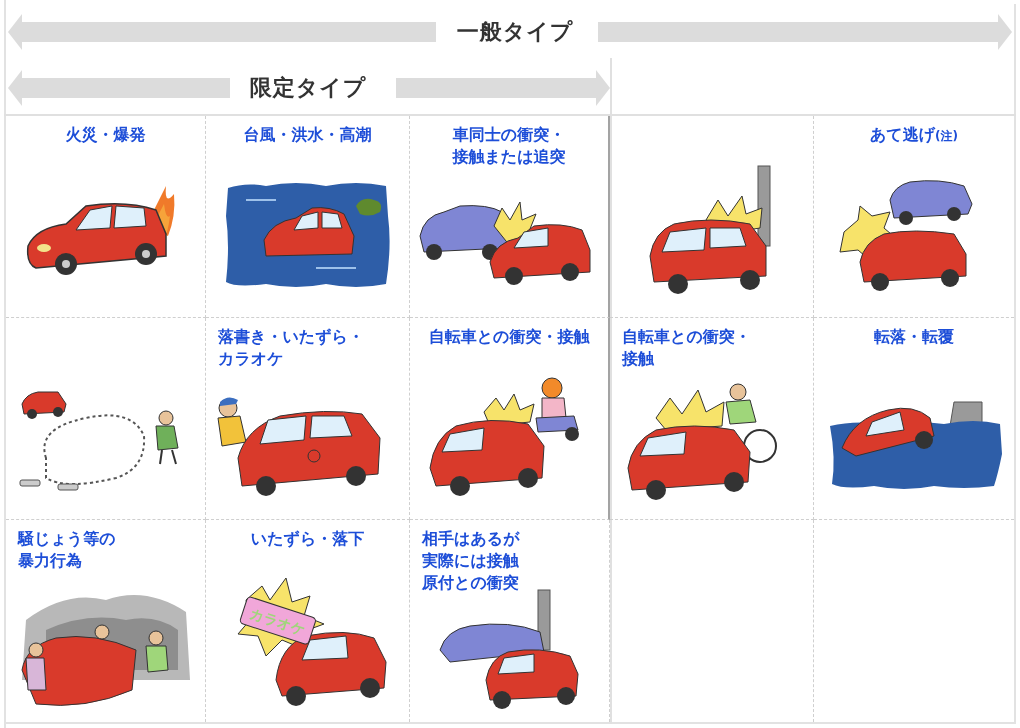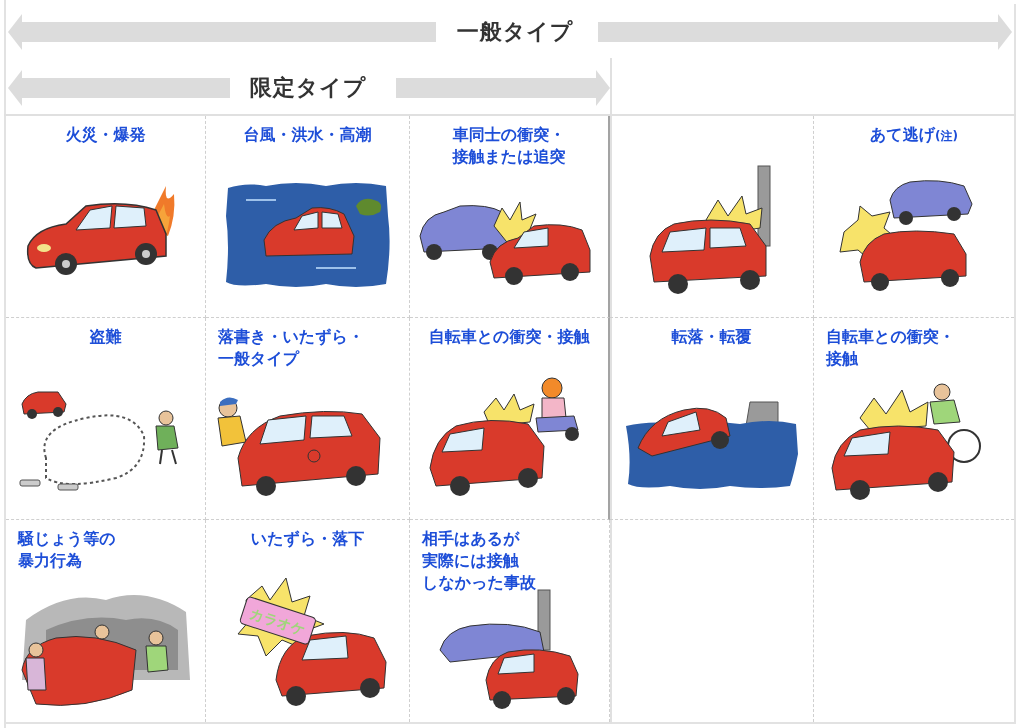--- a/index.html
+++ b/index.html
@@ -121,38 +121,37 @@
       <circle cx="92" cy="102" r="7" fill="#333"></circle>
         <circle cx="140" cy="98" r="7" fill="#333"></circle>
       <polygon points="30,116 44,104 46,90 58,100 76,96 70,112 84,124 64,128 58,146 44,134 26,136" fill="#f7e36a" stroke="#333"></polygon>
       <path d="M46 146 Q50 126 70 118 Q100 112 140 118 L152 138 L152 160 L50 166 Z" fill="#d93a2b" stroke="#333"></path>
       <circle cx="66" cy="166" r="9" fill="#333"></circle>
         <circle cx="136" cy="162" r="9" fill="#333"></circle>
     </svg>
   </div>
 
   <div class="cell">
-    <div class="title center">盗難</div>
     <svg width="200" height="202">
       <path d="M16 86 Q20 76 32 74 L52 74 L60 86 L58 94 L18 96 Z" fill="#d93a2b" stroke="#333"></path>
       <circle cx="26" cy="96" r="5" fill="#333"></circle>
         <circle cx="52" cy="94" r="5" fill="#333"></circle>
       <path d="M40 140 Q30 110 80 100 Q126 90 138 118 Q140 150 110 160 Q60 172 40 160 Z" fill="none" stroke="#555" stroke-width="2" stroke-dasharray="3,3"></path>
       <rect x="14" y="162" width="20" height="6" rx="2" fill="#ccc" stroke="#555"></rect>
       <rect x="52" y="166" width="20" height="6" rx="2" fill="#ccc" stroke="#555"></rect>
       <circle cx="160" cy="100" r="7" fill="#e8c39a" stroke="#333"></circle>
       <path d="M150 108 L168 108 L172 130 L152 132 Z" fill="#6fb05a" stroke="#333"></path>
       <line x1="156" y1="132" x2="154" y2="146" stroke="#333" stroke-width="2"></line>
       <line x1="166" y1="132" x2="170" y2="146" stroke="#333" stroke-width="2"></line>
     </svg>
   </div>
 
   <div class="cell">
     <div class="title">落書き・いたずら・
-一般タイプ</div>
+カラオケ</div>
     <svg width="204" height="202">
       <circle cx="22" cy="90" r="9" fill="#e8c39a" stroke="#333"></circle>
       <path d="M14 84 Q22 76 32 82 L30 86 L14 88 Z" fill="#3b6ec0"></path>
       <path d="M12 100 L34 98 L40 124 L16 128 Z" fill="#f2c23a" stroke="#333"></path>
       <path d="M32 140 Q40 110 74 98 Q120 90 156 96 L174 120 L172 156 L36 168 Z" fill="#d93a2b" stroke="#333"></path>
       <path d="M62 102 L100 98 L98 122 L54 126 Z" fill="#dff0fb" stroke="#333"></path>
       <path d="M106 98 L138 98 L146 118 L104 120 Z" fill="#dff0fb" stroke="#333"></path>
       <circle cx="108" cy="138" r="6" fill="none" stroke="#333"></circle>
       <circle cx="60" cy="168" r="10" fill="#333"></circle>
         <circle cx="150" cy="158" r="10" fill="#333"></circle>
@@ -168,42 +167,42 @@
       <circle cx="162" cy="116" r="7" fill="#333"></circle>
       <polygon points="74,94 86,80 94,92 104,76 110,92 124,86 120,104 80,108" fill="#f7e36a" stroke="#333"></polygon>
       <path d="M20 150 Q24 120 46 108 Q80 98 118 106 L134 128 L132 160 L26 168 Z" fill="#d93a2b" stroke="#333"></path>
       <path d="M40 116 L74 110 L72 132 L32 134 Z" fill="#dff0fb" stroke="#333"></path>
       <circle cx="50" cy="168" r="10" fill="#333"></circle>
         <circle cx="118" cy="160" r="10" fill="#333"></circle>
     </svg>
   </div>
 
   <div class="cell">
-    <div class="title center">転落・転覆</div>
-    <svg width="204" height="202">
-      <path d="M140 84 L168 84 L168 108 L136 108 Z" fill="#9a9a9a" stroke="#555"></path>
-      <path d="M16 108 Q40 102 70 106 Q100 102 130 106 Q160 100 186 106 L188 136 Q184 156 180 168 Q150 172 120 168 Q90 174 60 168 Q30 172 18 166 Q22 140 16 108 Z" fill="#2e5ea8"></path>
-      <path d="M28 130 Q40 100 74 92 Q100 86 116 100 L120 118 L42 138 Z" fill="#d93a2b" stroke="#333"></path>
-      <path d="M58 104 L86 94 L90 112 L52 118 Z" fill="#dff0fb" stroke="#333"></path>
-      <circle cx="110" cy="122" r="9" fill="#333"></circle>
-    </svg>
-  </div>
-
-  <div class="cell">
     <div class="title">自転車との衝突・
 接触</div>
     <svg width="200" height="202">
       <circle cx="128" cy="74" r="8" fill="#e8c39a" stroke="#333"></circle>
       <path d="M116 84 L140 82 L146 104 L120 106 Z" fill="#9fd67a" stroke="#333"></path>
       <circle cx="150" cy="128" r="16" fill="none" stroke="#333" stroke-width="2"></circle>
       <polygon points="46,100 60,80 72,96 88,72 96,94 114,84 112,108 56,112" fill="#f7e36a" stroke="#333"></polygon>
       <path d="M18 150 Q22 124 46 112 Q84 104 124 112 L140 134 L138 164 L22 172 Z" fill="#d93a2b" stroke="#333"></path>
       <path d="M38 120 L76 114 L74 136 L30 138 Z" fill="#dff0fb" stroke="#333"></path>
       <circle cx="46" cy="172" r="10" fill="#333"></circle>
         <circle cx="124" cy="164" r="10" fill="#333"></circle>
+    </svg>
+  </div>
+
+  <div class="cell">
+    <div class="title center">転落・転覆</div>
+    <svg width="204" height="202">
+      <path d="M140 84 L168 84 L168 108 L136 108 Z" fill="#9a9a9a" stroke="#555"></path>
+      <path d="M16 108 Q40 102 70 106 Q100 102 130 106 Q160 100 186 106 L188 136 Q184 156 180 168 Q150 172 120 168 Q90 174 60 168 Q30 172 18 166 Q22 140 16 108 Z" fill="#2e5ea8"></path>
+      <path d="M28 130 Q40 100 74 92 Q100 86 116 100 L120 118 L42 138 Z" fill="#d93a2b" stroke="#333"></path>
+      <path d="M58 104 L86 94 L90 112 L52 118 Z" fill="#dff0fb" stroke="#333"></path>
+      <circle cx="110" cy="122" r="9" fill="#333"></circle>
     </svg>
   </div>
 
   <div class="cell last-row">
     <div class="title">騒じょう等の
 暴力行為</div>
     <svg width="200" height="202">
       <path d="M20 100 Q60 70 100 80 Q140 66 180 92 L184 160 L16 160 Z" fill="#b8b8b8"></path>
       <path d="M40 110 Q80 92 120 100 Q150 94 172 110 L172 150 L40 150 Z" fill="#8e8e8e"></path>
       <path d="M16 150 Q20 126 50 118 Q90 112 130 130 L126 170 Q80 190 30 184 Z" fill="#d93a2b" stroke="#333"></path>
@@ -227,21 +226,21 @@
         <rect x="36" y="86" width="72" height="28" rx="4" fill="#f1a7d9" stroke="#333"></rect>
         <text x="72" y="106" font-size="14" text-anchor="middle" fill="#9fd67a" font-weight="bold" font-family="DejaVu Sans, sans-serif">カラオケ</text>
       </g>
     </svg>
   </div>
 
 
   <div class="cell last-row">
     <div class="title">相手はあるが
 実際には接触
-しなかった事故</div>
+原付との衝突</div>
     <svg width="204" height="202">
       <rect x="128" y="70" width="12" height="60" fill="#9a9a9a" stroke="#555"></rect>
       <path d="M30 130 Q36 110 60 106 Q100 100 130 112 L134 132 L40 142 Z" fill="#7f86d4" stroke="#333"></path>
       <path d="M76 160 Q80 138 98 132 Q130 126 160 136 L168 154 L166 176 L80 180 Z" fill="#d93a2b" stroke="#333"></path>
       <path d="M94 138 L124 134 L124 152 L88 154 Z" fill="#dff0fb" stroke="#333"></path>
       <circle cx="92" cy="180" r="9" fill="#333"></circle>
         <circle cx="156" cy="176" r="9" fill="#333"></circle>
     </svg>
   </div>
 

